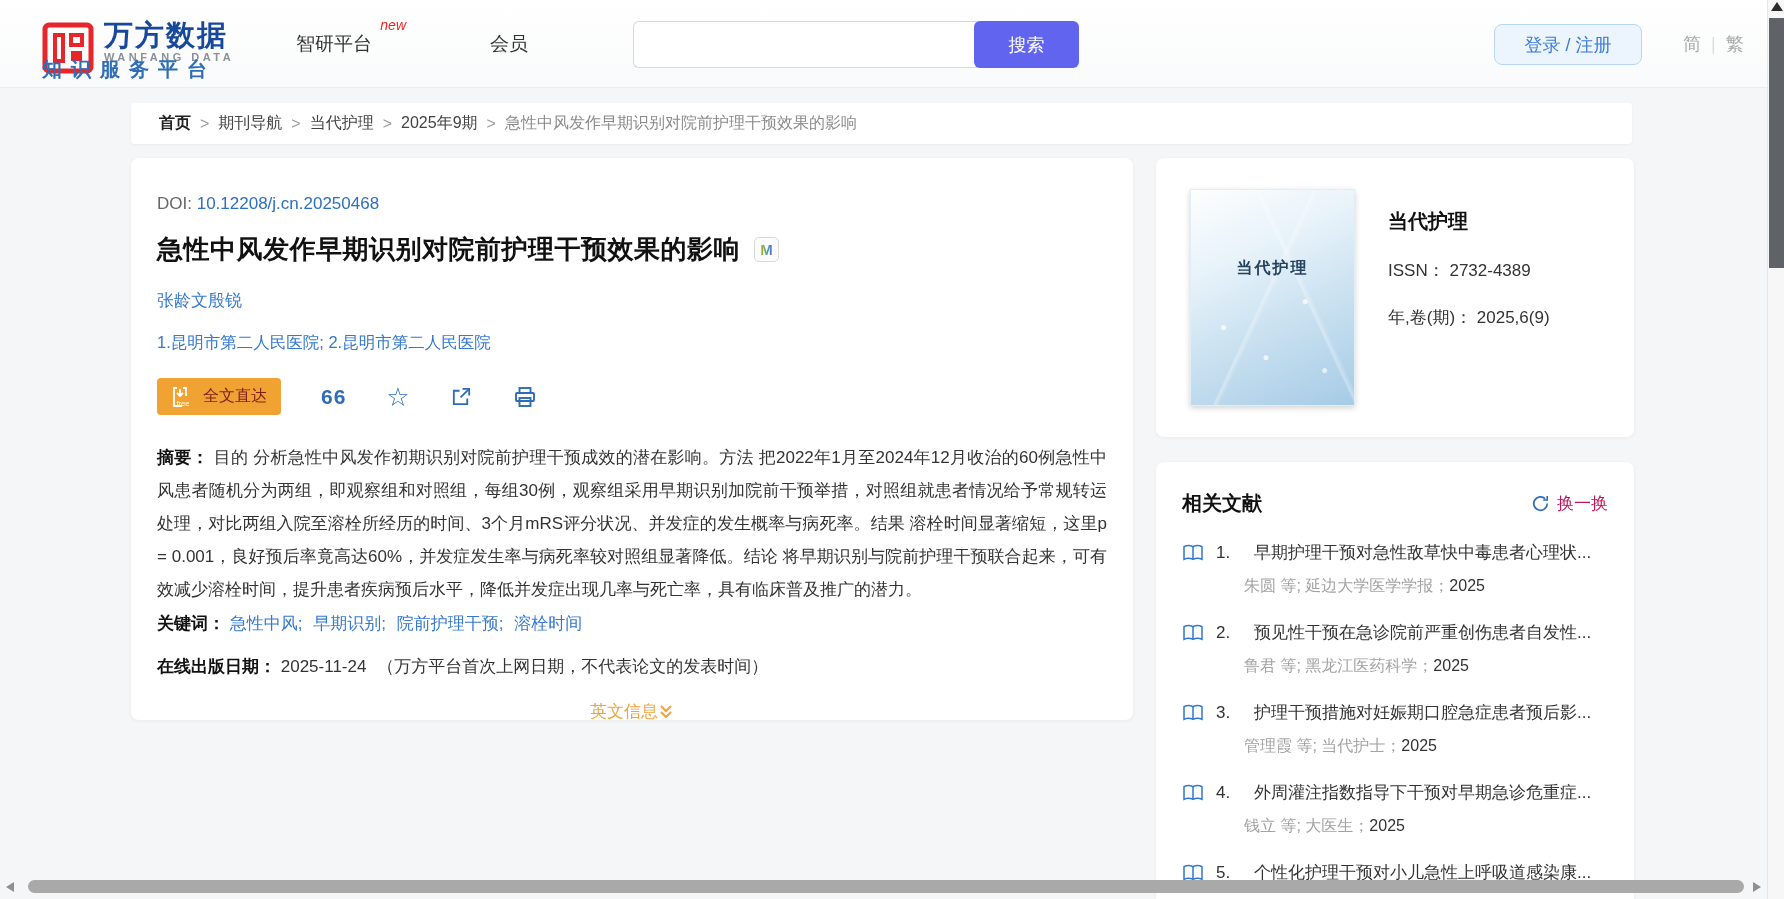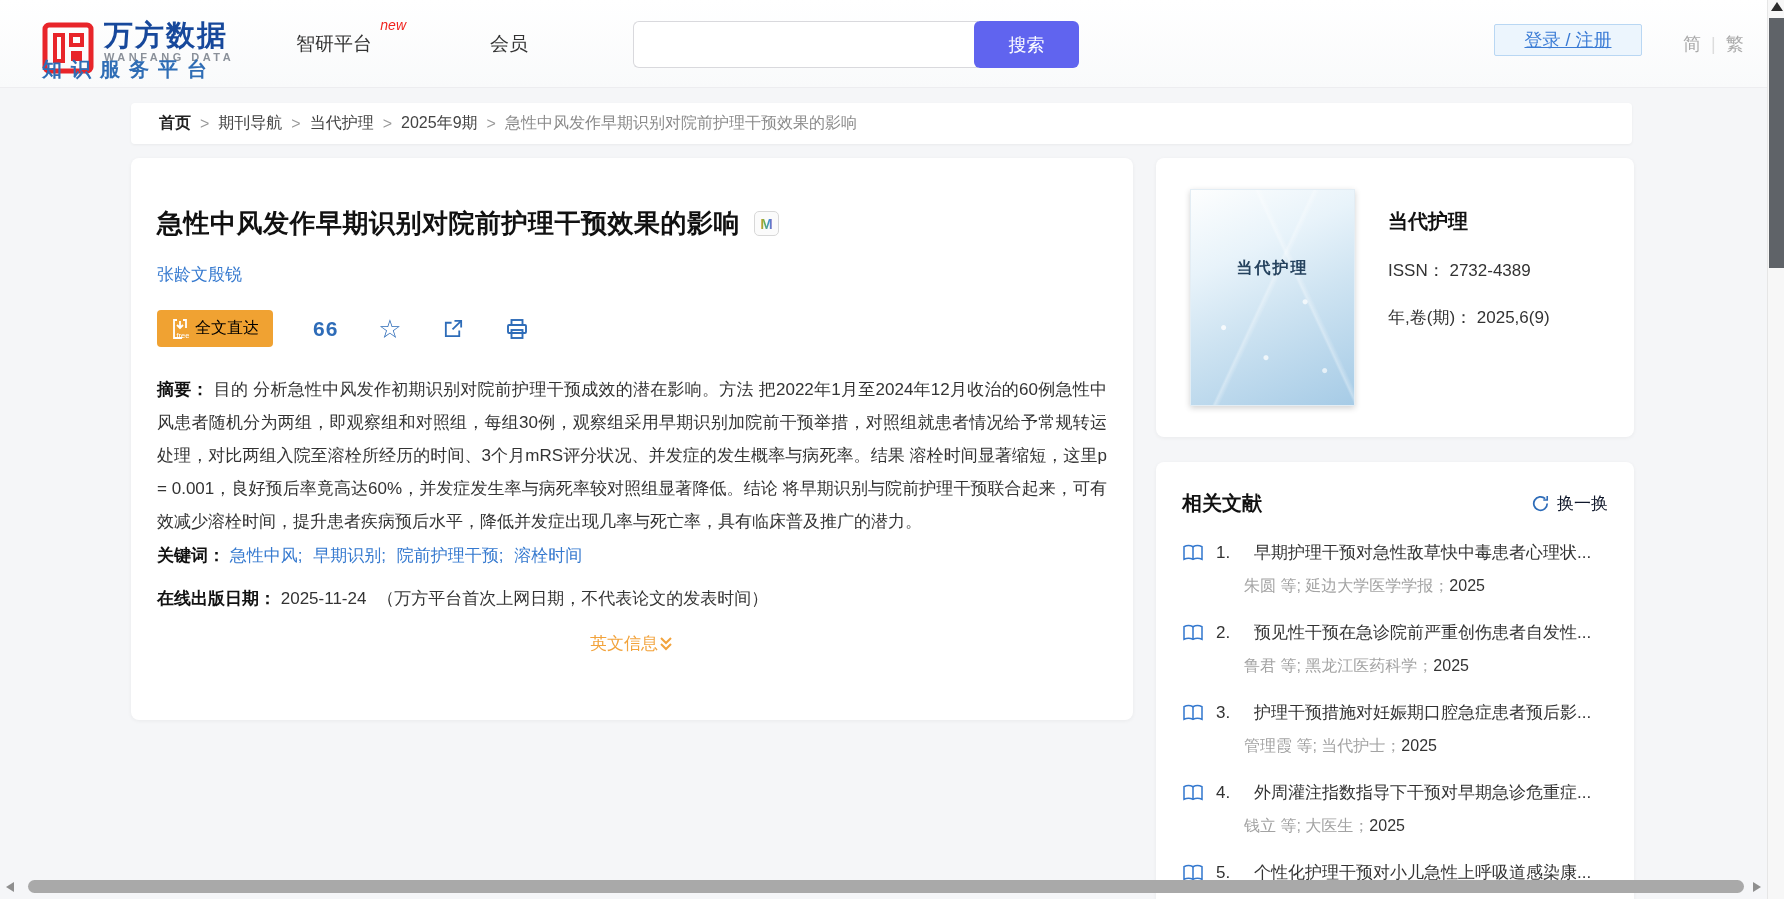--- a/index.html
+++ b/index.html
@@ -17,22 +17,22 @@
   .logo-brand-en { font-size:11px; font-weight:bold; color:#8a9099; letter-spacing:3.5px; line-height:14px; }
   .logo-sub { position:absolute; left:42px; top:56px; font-size:20px; color:#2f6db5; letter-spacing:9px; font-weight:bold; white-space:nowrap; }
   .nav { position:absolute; left:296px; top:0; height:88px; display:flex; align-items:center; gap:118px; }
   .nav-item { font-size:19px; color:#333; cursor:pointer; position:relative; }
   .nav-new { position:absolute; top:-14px; right:-34px; color:#f0241f; font-size:14px; font-style:italic; }
   .search-group { position:absolute; left:633px; top:21px; display:flex; }
   .search-input { width:345px; height:47px; border:1px solid #d9d9dd; border-right:none;
     border-radius:6px 0 0 6px; padding:0 14px; font-size:16px; outline:none; background:#fff; }
   .search-btn { width:105px; height:47px; background:#6064ef; color:#fff; border:none;
     border-radius:6px; margin-left:-4px; font-size:18px; cursor:pointer; }
-  .login-btn { position:absolute; left:1494px; top:24px; width:148px; height:32px; border:1px solid #b9d7f3;
-    background:#ecf5fd; color:#3a7bd5; font-size:18px; border-radius:2px; display:flex; align-items:center; justify-content:center; cursor:pointer;text-decoration:underline; }
+  .login-btn { position:absolute; left:1494px; top:24px; width:148px; height:41px; border:1px solid #b9d7f3;
+    background:#ecf5fd; color:#3a7bd5; font-size:18px; border-radius:8px; display:flex; align-items:center; justify-content:center; cursor:pointer; }
   .lang { position:absolute; left:1683px; top:32px; display:flex; align-items:center; gap:10px; font-size:18px; color:#aaa; }
   .lang-sep { color:#ddd; }
   .lang span { cursor:pointer; }
 
   
   .breadcrumb-card { position:absolute; left:131px; top:103px; width:1501px; height:41px; background:#fff;
     border-radius:4px; box-shadow:0 1px 3px rgba(0,0,0,.05); display:flex; align-items:center; padding-left:28px;
     font-size:16px; gap:9px; white-space:nowrap; }
   .bc-home { color:#222; font-weight:bold; cursor:pointer; }
   .bc-link { color:#444; cursor:pointer; }
@@ -48,22 +48,22 @@
   .article-title { font-size:26px; font-weight:bold; color:#111; letter-spacing:0.5px; }
   .m-badge { width:25px; height:25px; border:1px solid #d8d8d8; border-radius:5px; background:#fbfbfb;
     display:flex; align-items:center; justify-content:center; font-size:15px; font-weight:bold;
     background-clip:padding-box; cursor:pointer; }
   .m-badge span { background:linear-gradient(90deg,#f39c12 0%,#62b257 35%,#3a8fd6 70%,#9b59b6 100%);
     -webkit-background-clip:text; background-clip:text; color:transparent; }
   .authors { margin-top:22px; display:flex; font-size:17px; }
   .author-link { color:#3579cf; cursor:pointer; }
   .affiliations { margin-top:20px; font-size:16.5px; color:#3579cf; }
   .actions-row { margin-top:24px; display:flex; align-items:center; gap:40px; }
-  .fulltext-btn { height:37px; background:#f0a232; border:none; border-radius:4px; color:#000000;
-    font-size:16px; display:flex; align-items:center; gap:0; padding:0 14px; cursor:pointer; }
+  .fulltext-btn { height:37px; background:#f0a232; border:none; border-radius:4px; color:#7f1d1d;
+    font-size:16px; display:flex; align-items:center; gap:8px; padding:0 14px; cursor:pointer; }
   .action-icon { color:#2e6cb8; cursor:pointer; display:flex; align-items:center; }
   .quote-icon { font-size:21px; font-weight:bold; letter-spacing:1px; }
   .star-icon { font-size:26px; line-height:22px; }
   .abstract { margin-top:26px; font-size:17px; line-height:33px; color:#333; text-align:justify; }
   .abstract b, .kw-label, .pub-label { font-weight:bold; color:#111; }
   .keywords { margin-top:6px; font-size:17px; }
   .kw-link { color:#3579cf; cursor:pointer; }
   .kw-sep { color:#3579cf; margin-right:6px; }
   .pubdate { margin-top:20px; font-size:17px; color:#333; }
   .pub-note { margin-left:6px; }
@@ -87,21 +87,21 @@
   .cover-title { position:absolute; left:0; right:0; top:68px; text-align:center; font-size:16px;
     font-weight:bold; color:#25425e; letter-spacing:2px; }
   .journal-info { position:absolute; left:232px; top:50px; }
   .journal-name { font-size:20px; font-weight:bold; color:#111; cursor:pointer; }
   .journal-row { margin-top:24px; font-size:17px; color:#333; }
 
   .related-card { position:absolute; left:1156px; top:462px; width:478px; height:470px; background:#fff;
     border-radius:8px 8px 0 0; box-shadow:0 1px 4px rgba(0,0,0,.05); padding:28px 26px 0 26px; }
   .related-head { display:flex; justify-content:space-between; }
   .related-title { font-size:20px; font-weight:bold; color:#111; }
-  .refresh-link { display:flex; align-items:center; gap:7px; color:#0f172a; font-size:17px; cursor:pointer; }
+  .refresh-link { display:flex; align-items:center; gap:7px; color:#be185d; font-size:17px; cursor:pointer; }
   .rel-item { margin-top:24px; }
   .rel-line1 { display:flex; align-items:center; gap:12px; font-size:17px; color:#333; cursor:pointer; }
   .rel-no { width:26px; }
   .rel-title { white-space:nowrap; overflow:hidden; }
   .rel-meta { margin-left:62px; margin-top:12px; font-size:16px; color:#a3a3a3; }
   .rel-year { color:#333; }
 
   
   .vscrollbar { position:absolute; right:0; top:0; width:17px; height:899px; background:#f7f7f7;
     border-left:1px solid #e6e6e6; z-index:20; }
@@ -165,33 +165,38 @@
     <span class="bc-link">期刊导航</span>
     <span class="bc-sep">&gt;</span>
     <span class="bc-link">当代护理</span>
     <span class="bc-sep">&gt;</span>
     <span class="bc-link">2025年9期</span>
     <span class="bc-sep">&gt;</span>
     <span class="bc-current">急性中风发作早期识别对院前护理干预效果的影响</span>
   </div>
 
   <main class="article-card">
+    <div class="doi-line">
+      <span>DOI:</span>
+      <span class="doi-link">10.12208/j.cn.20250468</span>
+    </div>
 
     <div class="article-title-row">
       <h1 class="article-title">急性中风发作早期识别对院前护理干预效果的影响</h1>
       <div class="m-badge">
         <span>M</span>
       </div>
     </div>
 
     <div class="authors">
       <span class="author-link">张龄文</span>
       <span class="author-link">殷锐</span>
     </div>
 
+    <div class="affiliations">1.昆明市第二人民医院; 2.昆明市第二人民医院</div>
 
     <div class="actions-row">
       <button class="fulltext-btn">
         <svg width="24" height="24" viewBox="0 0 24 24">
           <path d="M6 3h-3v18h8" fill="none" stroke="#fff" stroke-width="1.8"></path>
           <path d="M12 3h3v8" fill="none" stroke="#fff" stroke-width="1.8"></path>
           <path d="M9 4v7 M6 8l3 3 3-3" fill="none" stroke="#fff" stroke-width="1.8"></path>
           <text x="12" y="21" text-anchor="middle" font-size="7.5" fill="#fff">free</text>
         </svg>
         <span>全文直达</span>

